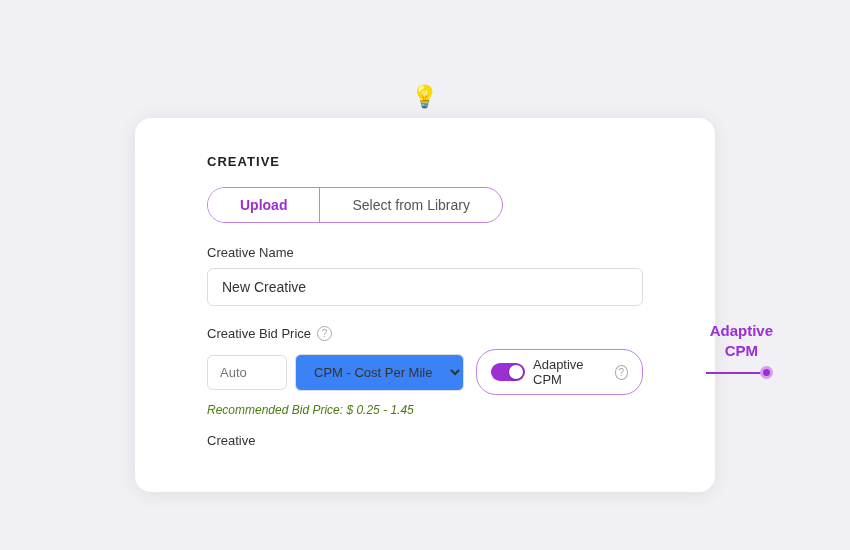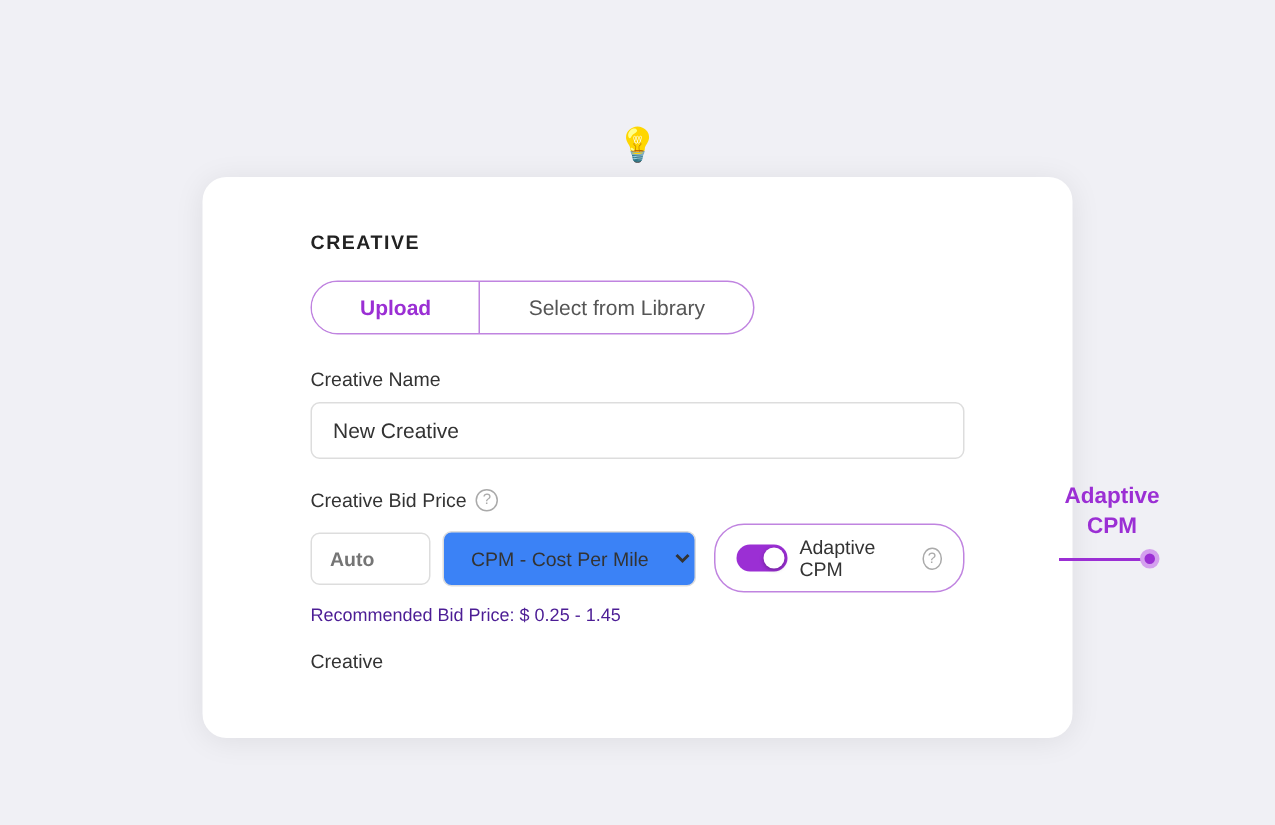--- a/index.html
+++ b/index.html
@@ -105,21 +105,20 @@
     }
 
     .bid-auto {
       width: 80px;
       padding: 9px 12px;
       border: 1.5px solid #ddd;
       border-radius: 6px;
       font-size: 13px;
       color: #aaa;
       background: #fff;
-      font-weight: bold;
     }
 
     .bid-select {
       padding: 9px 14px;
       border: 1.5px solid #ddd;
       border-radius: 6px;
       font-size: 13px;
       color: #333;
       background: #3b82f6;
       cursor: pointer;
@@ -159,22 +158,23 @@
     }
 
     .toggle-label {
       font-size: 13px;
       color: #333;
       font-weight: 500;
     }
 
     .recommended-text {
       font-size: 12px;
-      color: #4c1d95;
+      color: #4d7c0f;
       margin-bottom: 16px;
+      font-style: italic;
     }
 
     .creative-type-group {
       display: flex;
       border: 1.5px solid #c084e0;
       border-radius: 6px;
       overflow: hidden;
       width: fit-content;
     }
 

